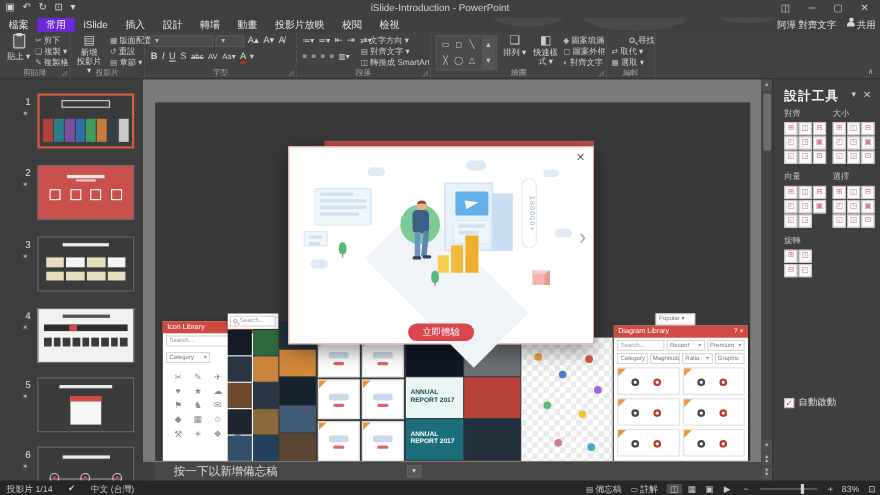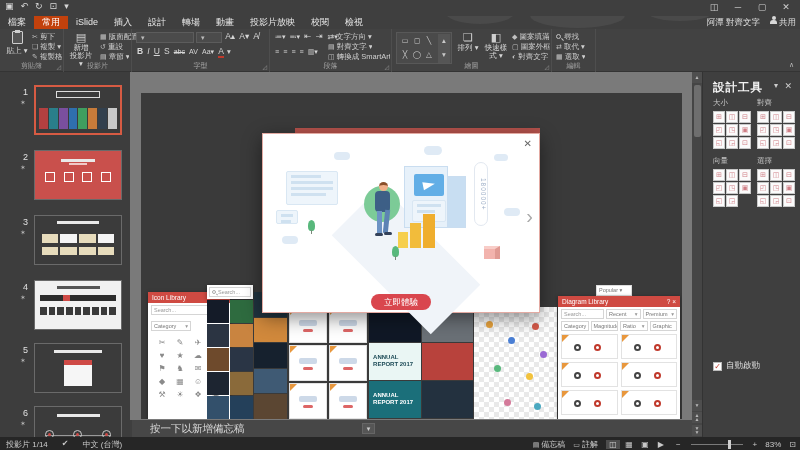--- a/index.html
+++ b/index.html
@@ -10,21 +10,21 @@
   .blob{position:absolute;background:#4a4a4a;border-radius:50%;z-index:0}
   #qat{position:absolute;left:5px;top:1px;display:flex;gap:7px;font-size:9px;color:#d6d6d6;z-index:2}
   #qat span{cursor:default}
   #title-text{position:absolute;left:0;top:2px;width:100%;text-align:center;font-size:9px;color:#d2d2d2;z-index:1}
   #winbtns{position:absolute;right:2px;top:0;display:flex;z-index:2}
   #winbtns span{width:24px;height:15px;text-align:center;font-size:9px;line-height:15px;color:#cfcfcf}
   
   #tabrow{position:absolute;left:0;top:16px;width:800px;height:13px;z-index:9}
   #tab-items{display:flex;height:13px}
   .tab{padding:0 8px;font-size:9px;line-height:13px;color:#e8e8e8;white-space:nowrap}
-  .tab.sel{background:#c2410c;color:#fff}
+  .tab.sel{background:#6d28d9;color:#fff}
   #tellme{position:absolute;left:352px;top:0;font-size:9px;line-height:13px;color:#c3c3c3;white-space:nowrap}
   #user-area{position:absolute;right:4px;top:0;display:flex;gap:10px;font-size:8.5px;line-height:13px;color:#e0e0e0;white-space:nowrap}
   .person-ic{display:inline-block;width:7px;height:9px;position:relative;margin-right:2px}
   .person-ic:before{content:"";position:absolute;left:2px;top:0;width:4px;height:4px;border-radius:50%;background:#d8d8d8}
   .person-ic:after{content:"";position:absolute;left:0;top:4px;width:7px;height:4px;border-radius:3px 3px 0 0;background:#d8d8d8}
   
   #ribbon{position:absolute;left:0;top:29px;width:800px;height:43px;background:#424242;border-bottom:1px solid #343434;z-index:8;font-size:8px;color:#d8d8d8}
   .rgroup{position:absolute;top:0;height:43px;border-right:1px solid #4e4e4e}
   .glabel{position:absolute;bottom:1px;left:0;width:100%;text-align:center;font-size:7px;color:#a5a5a5}
   .launcher{position:absolute;right:2px;bottom:2px;font-size:6px;color:#9a9a9a}
@@ -142,21 +142,21 @@
   .cloud{position:absolute;background:#dfeaf5;border-radius:8px}
   .tree{position:absolute;width:7px;height:11px;background:#58b87c;border-radius:50% 50% 40% 40%}
   .tree:after{content:"";position:absolute;left:3px;top:10px;width:1px;height:4px;background:#7a8a7a}
   .cube{position:absolute;left:208px;top:100px;width:16px;height:13px;background:#f2b3ad;border-right:5px solid #e09a93;border-top:3px solid #f8cdc8}
   
   #vscroll{position:absolute;left:692px;top:72px;width:10px;height:365px;background:#454545;z-index:6}
   #vscroll .sbtn{position:absolute;left:0;width:10px;height:11px;background:#4e4e4e;color:#b8b8b8;font-size:5px;text-align:center;line-height:11px}
   #vscroll .thumbbar{position:absolute;left:1.5px;top:13px;width:7px;height:52px;background:#6e6e6e;border-radius:2px}
   .dblarrow{line-height:4px!important;padding-top:1px}
   
-  #notesbar{position:absolute;left:132px;top:420px;width:562px;height:17px;background:#474747;z-index:5}
+  #notesbar{position:absolute;left:140px;top:420px;width:562px;height:17px;background:#474747;z-index:5}
   #notesbar .ntext{position:absolute;left:18px;top:2px;font-size:10.5px;color:#dcdcdc}
   #notes-expand{position:absolute;left:230px;top:3px;width:13px;height:11px;background:#565656;border:1px solid #666;color:#ccc;font-size:6px;text-align:center;line-height:10px}
   #statusbar{position:absolute;left:0;top:437px;width:800px;height:13px;background:#262626;z-index:20;font-size:8px;color:#c9c9c9}
   #statusbar .sleft{position:absolute;left:6px;top:2px;display:flex;gap:14px;white-space:nowrap}
   #statusbar .sright{position:absolute;right:4px;top:2px;display:flex;gap:8px;align-items:center;white-space:nowrap}
   .viewbtn{width:14px;text-align:center;font-size:8px}
   .viewbtn.active{background:#4d4d4d}
   #zoomtrack{position:relative;width:52px;height:1px;background:#7a7a7a;margin:0 2px}
   #zoomthumb{position:absolute;left:72%;top:-4px;width:3px;height:9px;background:#cfcfcf}
   
@@ -181,20 +181,21 @@
 <div class="blob" style="left:645px;top:0;width:70px;height:21px"></div>
 
 <div id="titlebar">
   <div id="qat">
       <span>▣</span>
       <span>↶</span>
       <span>↻</span>
       <span>⊡</span>
       <span>▾</span>
     </div>
+  <div id="title-text">iSlide-Introduction - PowerPoint</div>
   <div id="winbtns">
       <span>◫</span>
       <span>─</span>
       <span>▢</span>
       <span>✕</span>
     </div>
 </div>
 
 <div id="tabrow">
   <div id="tab-items">
@@ -283,21 +284,21 @@
     <div class="bigbtn" style="left:64px;width:24px"><span class="bic">❏</span><span>排列</span> ▾</div>
     <div class="bigbtn" style="left:90px;width:28px"><span class="bic">◧</span><span>快速樣式</span> ▾</div>
     <div class="srow" style="left:120px;top:3px;width:38px"><span class="gicon">◆</span><span>圖案填滿</span> ▾</div>
     <div class="srow" style="left:120px;top:13px;width:38px"><span class="gicon">▢</span><span>圖案外框</span> ▾</div>
     <div class="srow" style="left:120px;top:23px;width:38px"><span class="gicon">◐</span><span>對齊文字</span> ▾</div>
     <div class="glabel">繪圖</div>
     <div class="launcher">◿</div>
   </div>
 
   <div class="rgroup" style="left:552px;width:44px;border-right:1px solid #4e4e4e">
-    <div class="srow" style="left:4px;top:3px"><span class="mag"></span><span>尋找</span></div>
+    <div class="srow" style="left:20px;top:3px"><span class="mag"></span><span>尋找</span></div>
     <div class="srow" style="left:4px;top:13px"><span class="gicon">⇄</span><span>取代</span> ▾</div>
     <div class="srow" style="left:4px;top:23px"><span class="gicon">▦</span><span>選取</span> ▾</div>
     <div class="glabel">編輯</div>
   </div>
   <div id="ribbon-collapse">∧</div>
 </div>
 
 <div id="thumbs">
     <div class="thumbrow" style="top: 13px;">
       <div class="thumbnum">1</div>
@@ -622,35 +623,35 @@
   <div class="sbtn dblarrow" style="top:340px">▲<br>▲</div>
   <div class="sbtn dblarrow" style="top:353px">▼<br>▼</div>
 </div>
 
 <div id="dpanel">
   <div id="dpanel-title">設計工具</div>
   <div id="dpanel-collapse">▾</div>
   <div id="dpanel-close">✕</div>
   <div id="dsections">
       <div class="dsec">
-        <div class="dlab">大小</div>
+        <div class="dlab">對齊</div>
         <div class="dbtns">
           <span class="btn-sq">⊞</span>
           <span class="btn-sq">◫</span>
           <span class="btn-sq">⊟</span>
           <span class="btn-sq">◰</span>
           <span class="btn-sq">◳</span>
           <span class="btn-sq">▣</span>
           <span class="btn-sq">◱</span>
           <span class="btn-sq">◲</span>
           <span class="btn-sq">⊡</span>
         </div>
       </div>
       <div class="dsec">
-        <div class="dlab">對齊</div>
+        <div class="dlab">大小</div>
         <div class="dbtns">
           <span class="btn-sq">⊞</span>
           <span class="btn-sq">◫</span>
           <span class="btn-sq">⊟</span>
           <span class="btn-sq">◰</span>
           <span class="btn-sq">◳</span>
           <span class="btn-sq">▣</span>
           <span class="btn-sq">◱</span>
           <span class="btn-sq">◲</span>
           <span class="btn-sq">⊡</span>
@@ -674,20 +675,29 @@
         <div class="dbtns">
           <span class="btn-sq">⊞</span>
           <span class="btn-sq">◫</span>
           <span class="btn-sq">⊟</span>
           <span class="btn-sq">◰</span>
           <span class="btn-sq">◳</span>
           <span class="btn-sq">▣</span>
           <span class="btn-sq">◱</span>
           <span class="btn-sq">◲</span>
           <span class="btn-sq">⊡</span>
+        </div>
+      </div>
+      <div class="dsec">
+        <div class="dlab">旋轉</div>
+        <div class="dbtns narrow">
+          <span class="btn-sq">⊞</span>
+          <span class="btn-sq">◫</span>
+          <span class="btn-sq">⊟</span>
+          <span class="btn-sq">◰</span>
         </div>
       </div>
     </div>
   <div id="autostart">
     <span class="chk">✓</span>
     <span>自動啟動</span>
   </div>
 </div>
 
 <div id="notesbar">

